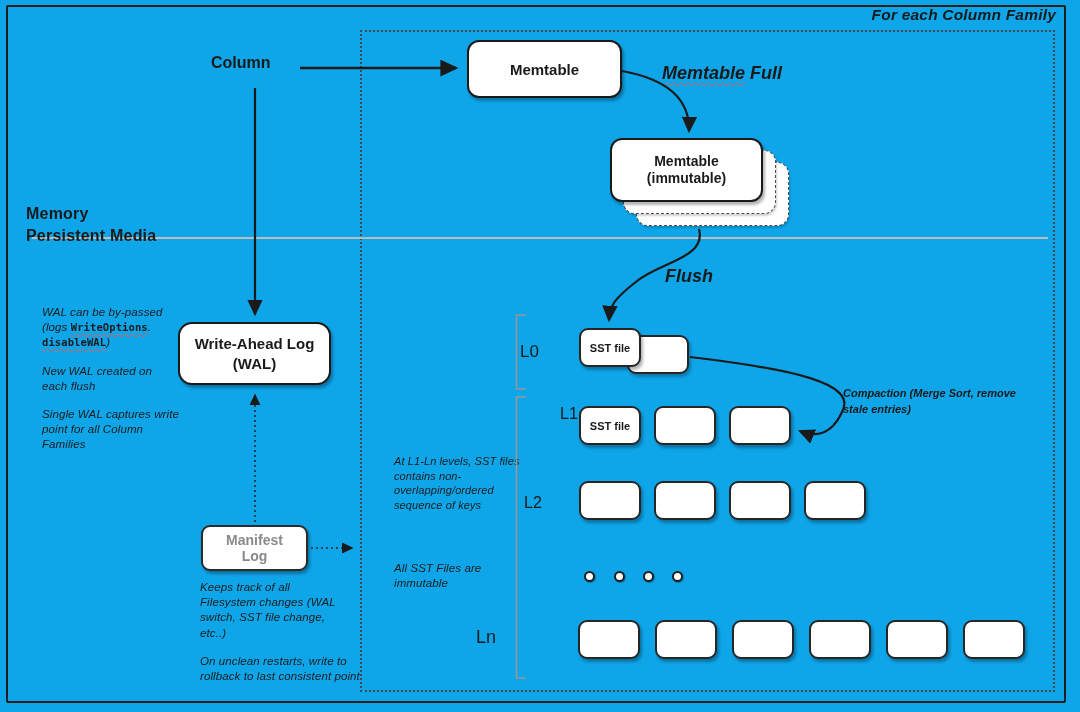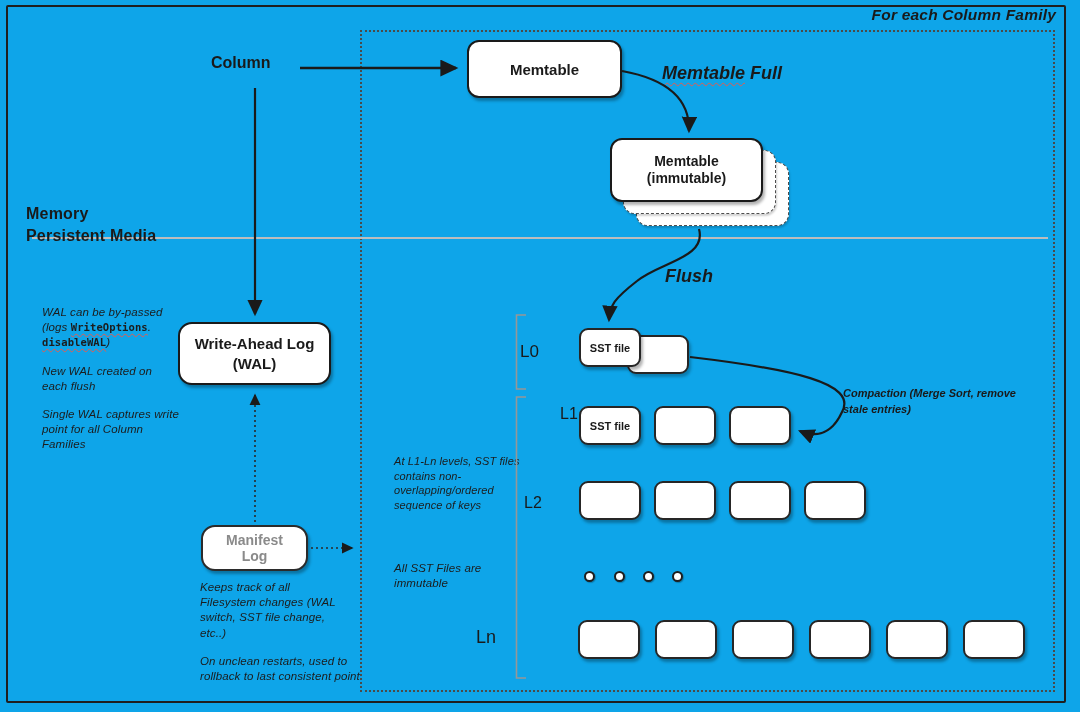--- a/index.html
+++ b/index.html
@@ -41,21 +41,21 @@
   .box-immutable { left:610px; top:138px; width:153px; height:64px; font-size:14px; line-height:1.25; }
   .ghost {
     background:#ffffff; border:1.8px dashed #4d4d4d; border-radius:12px;
     box-shadow:1px 2px 2px rgba(0,0,0,.18);
   }
   .ghost1 { left:623px; top:150px; width:153px; height:64px; }
   .ghost2 { left:636px; top:162px; width:153px; height:64px; }
   .box-wal { left:178px; top:322px; width:153px; height:63px; font-size:15px; line-height:1.3; border-radius:14px; }
   .box-manifest {
     left:201px; top:525px; width:107px; height:46px; font-size:14px; line-height:1.15;
-    color:#8a8a8a; border-width:2px; border-radius:14px; border-color:#2b2b2b;
+    color:#8a8a8a; border-width:2px; border-radius:9px; border-color:#2b2b2b;
   }
 
   .sst {
     background:#ffffff; border:2px solid #262626; border-radius:9px;
     width:62px; height:39px; display:flex; align-items:center; justify-content:center;
     font-weight:700; font-size:11px;
     box-shadow:2px 3px 3px rgba(0,0,0,.30);
   }
   .sst.back { box-shadow:2px 3px 3px rgba(0,0,0,.25); }
 
@@ -141,21 +141,21 @@
     <p>New WAL created on each flush</p>
     <p>Single WAL captures write point for all Column Families</p>
   </div>
 
   <div class="abs box box-manifest">
     <span>Manifest</span>
     <span>Log</span>
   </div>
   <div class="abs note note-manifest">
     <p>Keeps track of all Filesystem changes (WAL switch, SST file change, etc..)</p>
-    <p style="width:168px">On unclean restarts, used to rollback to last consistent point</p>
+    <p style="width:168px">On unclean restarts, write to rollback to last consistent point</p>
   </div>
 
   <div class="abs flow-label lbl-flush">Flush</div>
   <div class="abs flow-label lbl-compaction">Compaction (Merge Sort, remove stale entries)</div>
 
   <div class="abs note note-l1">At L1-Ln levels, SST files contains non-overlapping/ordered sequence of keys</div>
   <div class="abs note note-imm">All SST Files are immutable</div>
 
   <div class="abs lvl lvl-l0">L0</div>
   <div class="abs lvl lvl-l1">L1</div>

